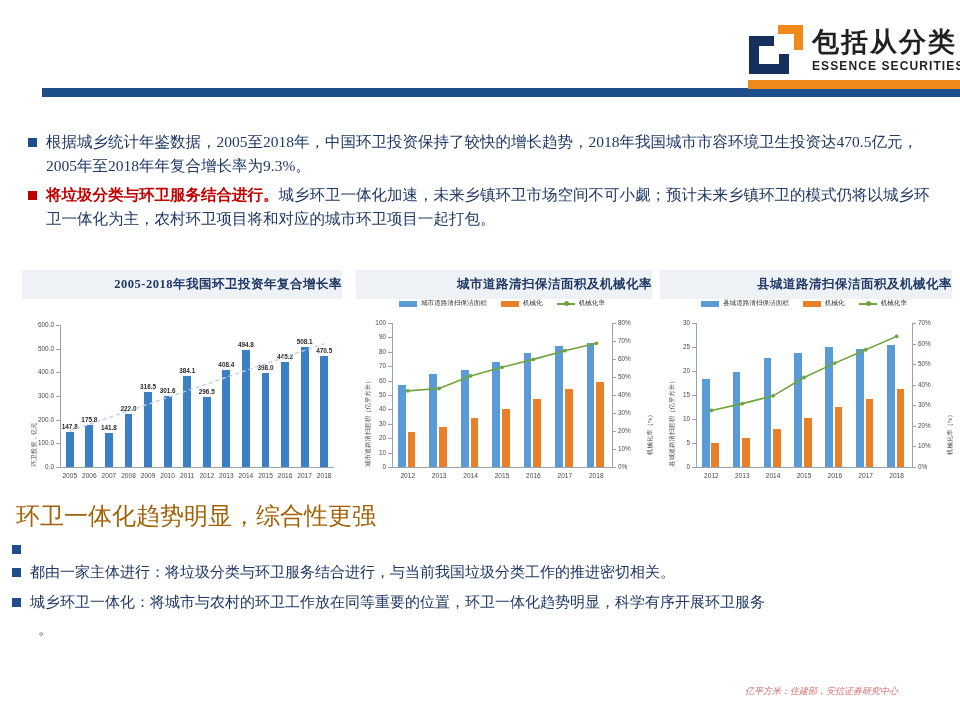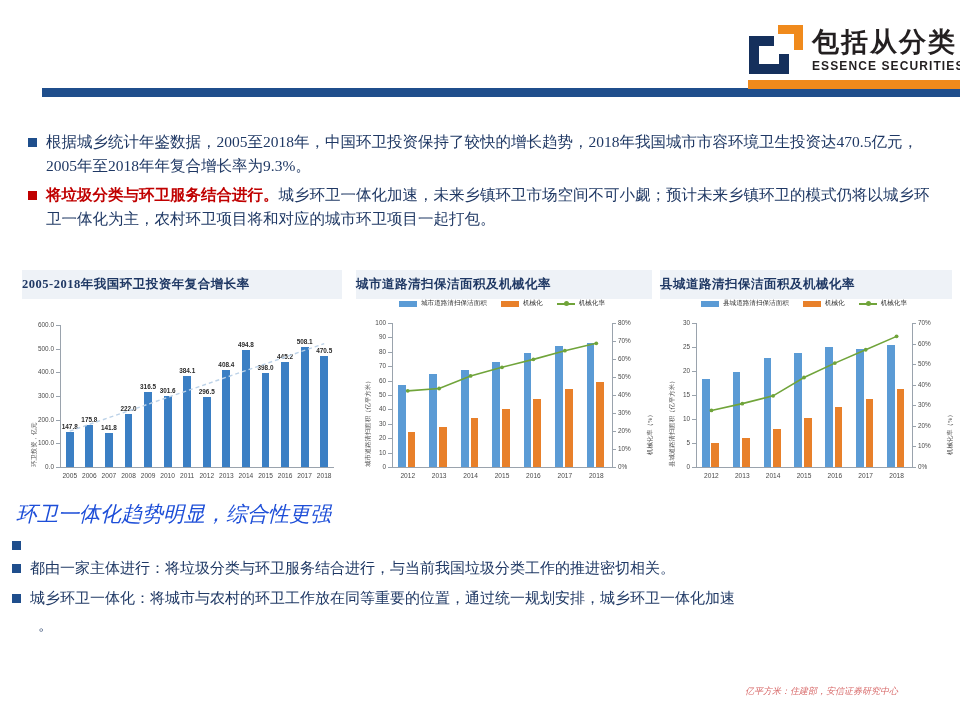--- a/index.html
+++ b/index.html
@@ -44,21 +44,21 @@
   .bl-text{
     font-size:15.5px;line-height:1.55;color:#1f3864;
     font-family:"Liberation Serif","DejaVu Serif",serif;
   }
   .bl-text .hl{color:#c00000;font-weight:bold;}
 
   
   .charts{position:absolute;left:0;top:270px;width:960px;height:225px;}
   .chart-box{position:absolute;top:0;}
   .chart-title{
-    text-align:left;font-size:12.5px;font-weight:bold;color:#1f3864;
+    text-align:right;font-size:12.5px;font-weight:bold;color:#1f3864;
     background:#eef2f7;padding:6px 0 6px 0;letter-spacing:.5px;
   }
   .plot{position:relative;}
 
   .axis-line{position:absolute;background:#9aa3ad;}
   .tick{position:absolute;background:#9aa3ad;width:4px;height:1px;}
   .ylab{
     position:absolute;font-size:6.4px;color:#4a4a4a;text-align:right;
     font-family:"Liberation Sans","DejaVu Sans",sans-serif;white-space:nowrap;
   }
@@ -79,23 +79,22 @@
   }
   .legend{position:absolute;display:flex;gap:14px;align-items:center;font-size:6.6px;color:#333;}
   .lg{display:flex;align-items:center;gap:4px;white-space:nowrap;}
   .lg-sw{width:18px;height:6px;display:inline-block;}
   .lg-line{width:18px;height:2px;background:#70a43a;display:inline-block;position:relative;}
   .lg-line:after{content:"";position:absolute;left:7px;top:-2px;width:5px;height:5px;border-radius:50%;background:#70a43a;}
 
   
   .bottom{position:absolute;left:12px;top:500px;width:940px;}
   .bottom-head{
-    font-size:21px;color:#1d4ed8;margin:0 0 6px 4px;
+    font-size:24px;color:#a16207;margin:0 0 6px 4px;
     font-family:"Liberation Serif","DejaVu Serif",serif;
-    font-style:italic;
   }
   .bottom .bl-text{font-size:15px;line-height:1.5;}
   .bottom .bl{margin-bottom:7px;}
   .bottom .sq{margin-top:7px;}
   .trailing-dot{font-size:15px;color:#1f3864;margin-left:26px;}
 
   .source{
     position:absolute;right:62px;top:685px;
     font-size:9px;color:#d86a6a;font-style:italic;white-space:nowrap;
     font-family:"Liberation Serif","DejaVu Serif",serif;
@@ -392,19 +391,19 @@
     <div class="bottom-head">环卫一体化趋势明显，综合性更强</div>
     <div class="bl">
       <span class="sq blue"></span>
     </div>
     <div class="bl">
       <span class="sq blue"></span>
       <span class="bl-text">都由一家主体进行：将垃圾分类与环卫服务结合进行，与当前我国垃圾分类工作的推进密切相关。</span>
     </div>
     <div class="bl">
       <span class="sq blue"></span>
-      <span class="bl-text">城乡环卫一体化：将城市与农村的环卫工作放在同等重要的位置，通过统一规划安排，城乡环卫一体化加速</span>
+      <span class="bl-text">城乡环卫一体化：将城市与农村的环卫工作放在同等重要的位置，环卫一体化趋势明显，科学有序开展环卫服务</span>
     </div>
     <div class="trailing-dot">。</div>
   </div>
 
   <div class="source">亿平方米：住建部，安信证券研究中心</div>
 </div>
 
 </body></html>

